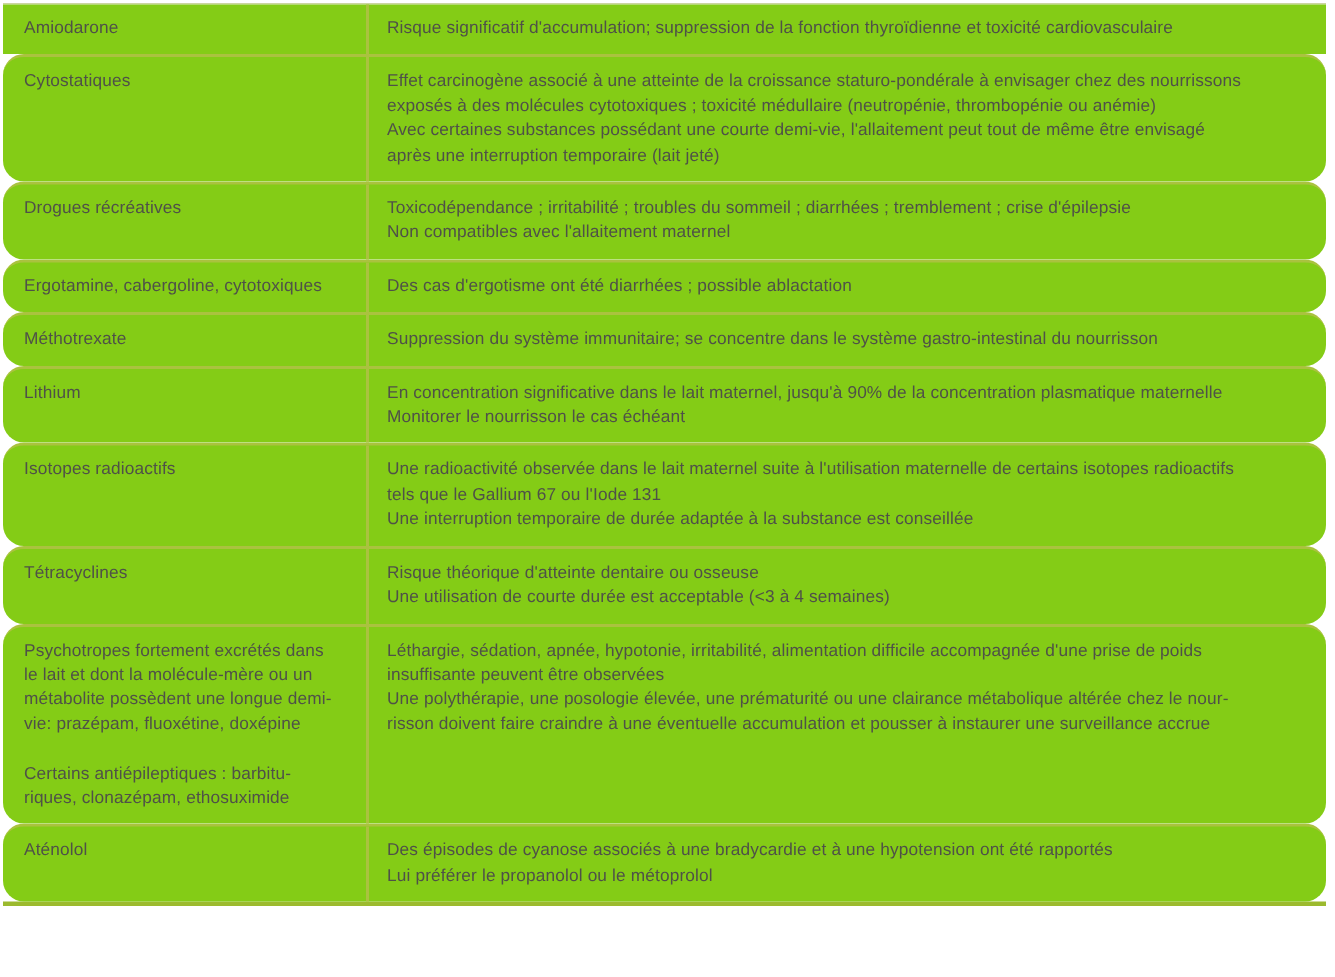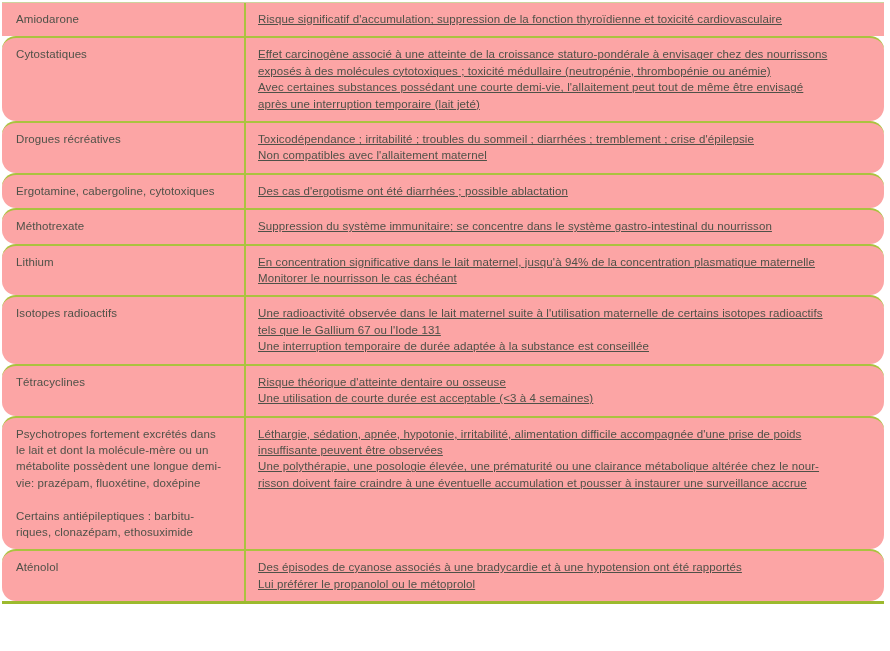--- a/index.html
+++ b/index.html
@@ -14,21 +14,21 @@
   .table-wrap {
     position: absolute;
     top: 2px;
     left: 2px;
     width: 882px;
     border-top: 1px solid #ccd49f;
     border-bottom: 3px solid #9cba2e;
   }
   .row {
     display: flex;
-    background: #fca5a5;
+    background: #84cc16;
   }
   .row + .row {
     border-top: 2px solid #aac23f;
     border-radius: 14px;
   }
   .cell {
     white-space: pre-line;
     color: #4f5148;
     font-size: 11.5px;
     line-height: 16.4px;
@@ -36,21 +36,20 @@
   }
   .cell.left {
     flex: none;
     width: 218px;
     padding: 8px 10px 9px 14px;
     border-right: 2px solid #aac23f;
   }
   .cell.right {
     flex: 1;
     padding: 8px 14px 9px 12px;
-    text-decoration: underline;
   }
 </style>
 </head>
 <body>
 
 <div class="table-wrap">
   <div class="row">
     <div class="cell left">Amiodarone</div>
     <div class="cell right">Risque significatif d'accumulation; suppression de la fonction thyroïdienne et toxicité cardiovasculaire</div>
   </div>
@@ -69,21 +68,21 @@
   <div class="row">
     <div class="cell left">Ergotamine, cabergoline, cytotoxiques</div>
     <div class="cell right">Des cas d'ergotisme ont été diarrhées ; possible ablactation</div>
   </div>
   <div class="row">
     <div class="cell left">Méthotrexate</div>
     <div class="cell right">Suppression du système immunitaire; se concentre dans le système gastro-intestinal du nourrisson</div>
   </div>
   <div class="row">
     <div class="cell left">Lithium</div>
-    <div class="cell right">En concentration significative dans le lait maternel, jusqu'à 94% de la concentration plasmatique maternelle
+    <div class="cell right">En concentration significative dans le lait maternel, jusqu'à 90% de la concentration plasmatique maternelle
 Monitorer le nourrisson le cas échéant</div>
   </div>
   <div class="row">
     <div class="cell left">Isotopes radioactifs</div>
     <div class="cell right">Une radioactivité observée dans le lait maternel suite à l'utilisation maternelle de certains isotopes radioactifs
 tels que le Gallium 67 ou l'Iode 131
 Une interruption temporaire de durée adaptée à la substance est conseillée</div>
   </div>
   <div class="row">
     <div class="cell left">Tétracyclines</div>

